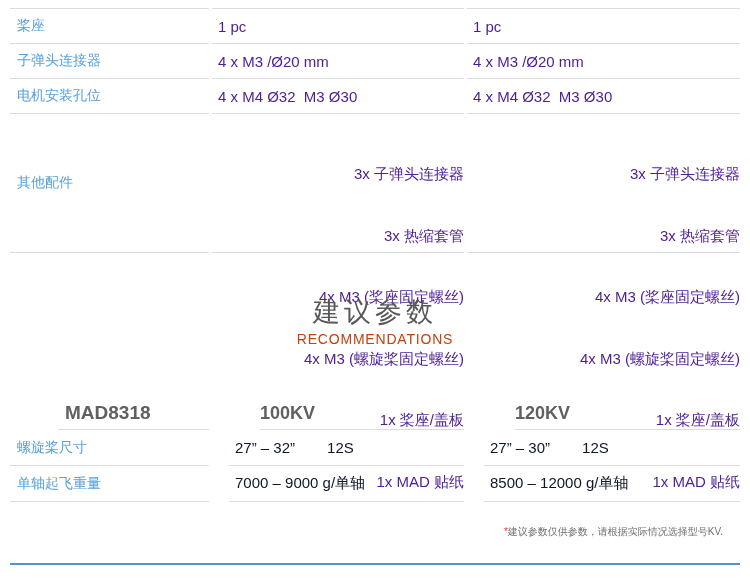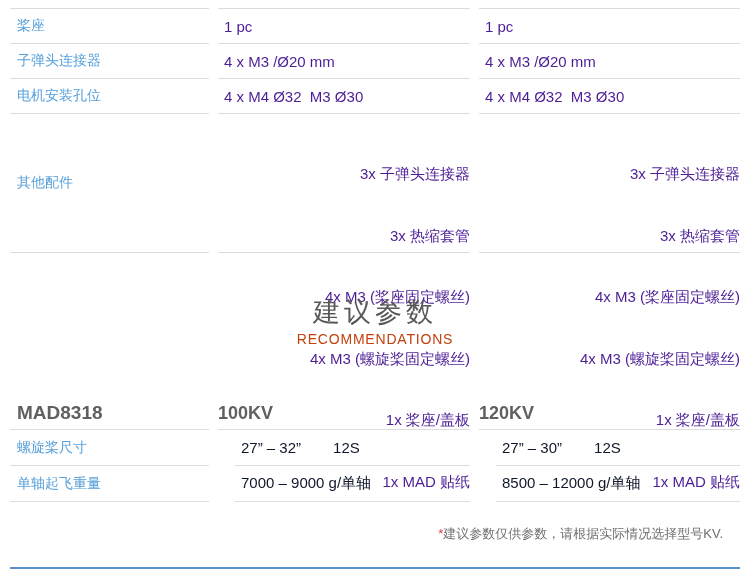--- a/index.html
+++ b/index.html
@@ -8,21 +8,21 @@
     width: 750px;
     height: 585px;
     background: #ffffff;
     font-family: "Liberation Sans", "DejaVu Sans", sans-serif;
     overflow: hidden;
   }
 
   .grid {
     display: grid;
     grid-template-columns: 199px 252px 1fr;
-    column-gap: 9px;
+    column-gap: 3px;
     margin: 0 10px;
     width: 730px;
   }
 
   
   .spec-table { margin-top: 8px; }
   .cell {
     border-top: 1px solid #dcdcdc;
     display: flex;
     align-items: center;
@@ -75,37 +75,38 @@
     border-bottom: 1px solid #dcdcdc;
     display: flex;
     align-items: center;
     height: 36px;
   }
   .rec-header {
     height: 33px;
     color: #606060;
     font-weight: bold;
     font-size: 18px;
+    margin-left: 48px;
   }
   .rec-header.model { font-size: 19px; padding-left: 7px; }
   .rec-value {
     color: #0f172a;
     font-size: 15px;
     padding-left: 6px;
     white-space: pre;
     margin-left: 17px;
   }
   .battery { margin-left: 32px; }
 
   
   .footnote {
     margin-top: 23px;
     text-align: right;
     padding-right: 27px;
-    font-size: 13px;
+    font-size: 10px;
     color: #6f6f6f;
   }
   .footnote .star { color: #e23b3b; }
 
   
   .bottom-divider {
     margin: 24px 10px 0 10px;
     border-top: 2px solid #5792cc;
   }
 </style>

